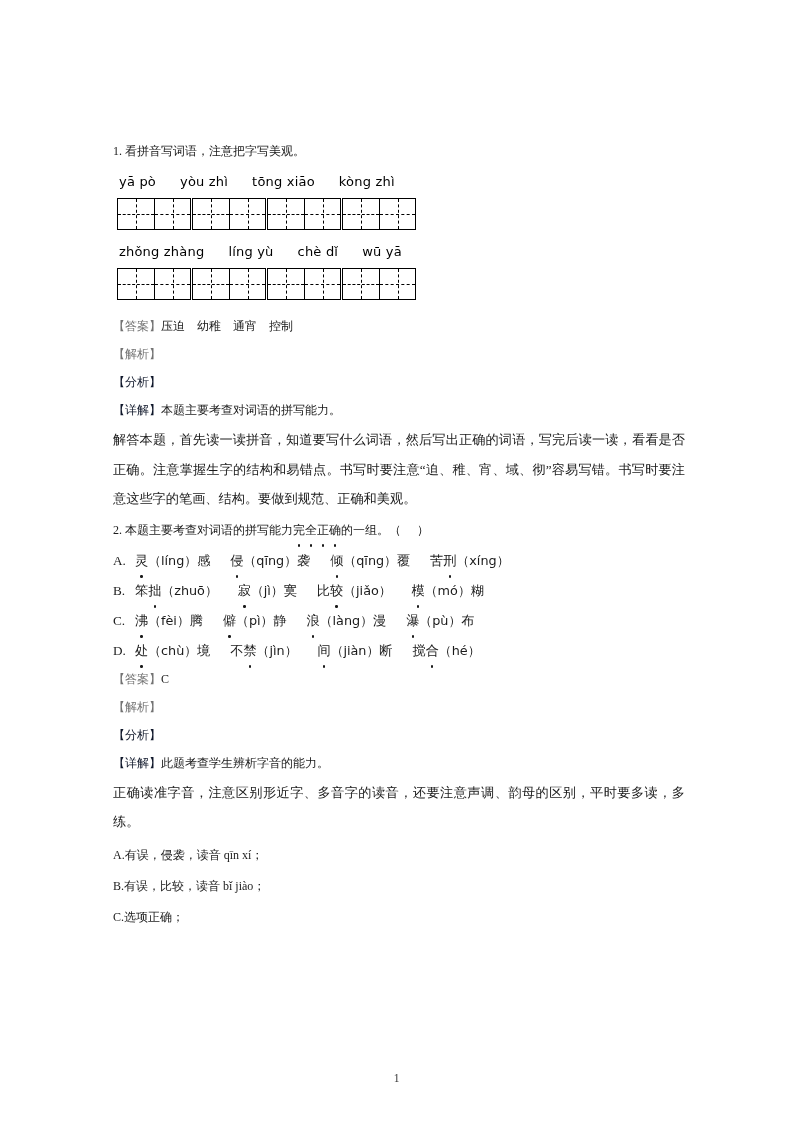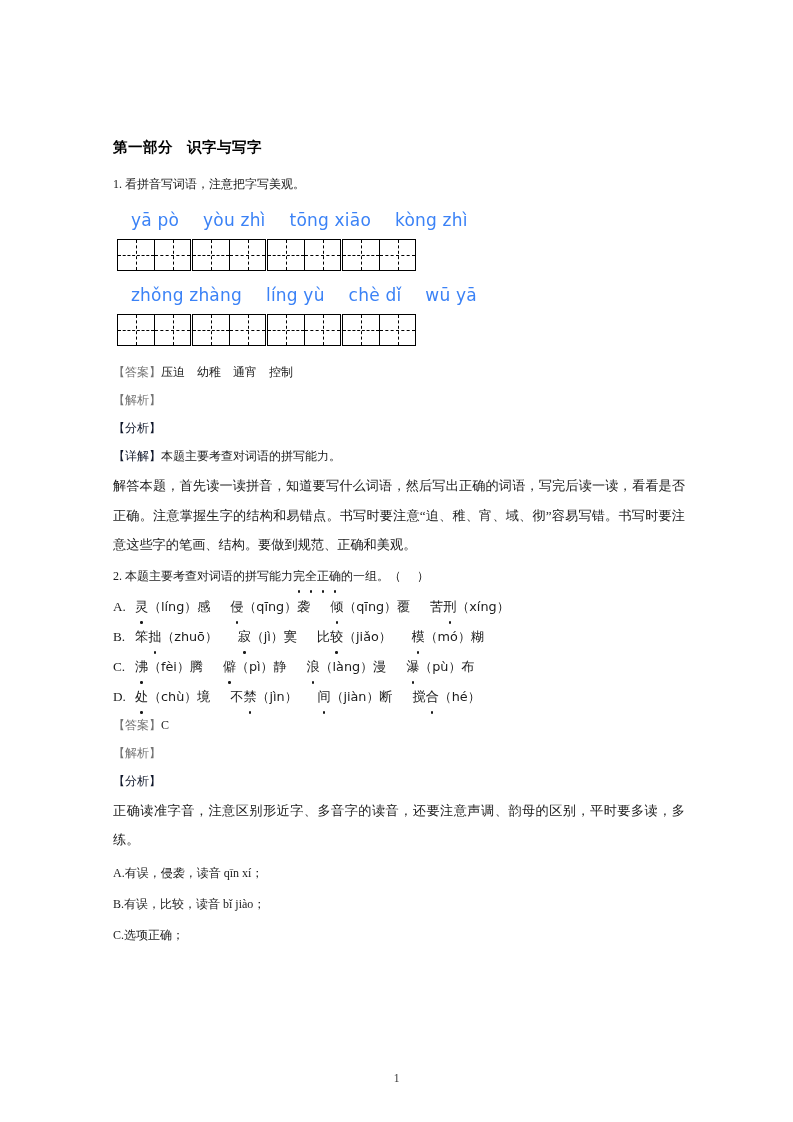--- a/index.html
+++ b/index.html
@@ -67,26 +67,26 @@
     text-align: justify;
     text-justify: inter-ideograph;
     color: #1a1a1a;
   }
 
   .qnum { font-family: "Liberation Serif", serif; }
 
   
   .pinyin-row {
     font-family: "DejaVu Sans", sans-serif;
-    font-size: 17px;
+    font-size: 13px;
     letter-spacing: 0.2px;
-    margin: 12px;
+    margin: 0;
     padding-left: 6px;
     white-space: nowrap;
-    color: #3b82f6;
+    color: #000000;
   }
   .pinyin-row .pi {
     display: inline-block;
   }
   .pinyin-row .sp { display: inline-block; width: 24px; }
 
   
   .grid-row {
     display: flex;
     padding-left: 4px;
@@ -179,23 +179,20 @@
   .sp16 { display:inline-block; width: 16px; }
 </style>
 </head>
 <body>
 
 <div class="page">
 
 
   <div class="content">
 
-    <div class="section-head">
-      <span>第一部分</span><span class="gap"></span><span>识字与写字</span>
-    </div>
 
     <p class="line" style="margin-bottom:9px;">
       <span class="qnum">1.</span>
       <span>看拼音写词语，注意把字写美观。</span>
     </p>
 
     <p class="pinyin-row" style="margin-bottom:9px;">
       <span class="pi">yā pò</span><span class="sp"></span><span class="pi">yòu zhì</span><span class="sp"></span><span class="pi">tōng xiāo</span><span class="sp"></span><span class="pi">kòng zhì</span>
     </p>
 
@@ -271,20 +268,23 @@
 
     <p class="line">
       <span class="marker-blue">【答案】</span><span>C</span>
     </p>
     <p class="line">
       <span class="marker-blue">【解析】</span>
     </p>
     <p class="line">
       <span class="marker-black">【分析】</span>
     </p>
+    <p class="line">
+      <span class="marker-black">【详解】</span><span>此题考查学生辨析字音的能力。</span>
+    </p>
 
     <p class="just" style="margin-bottom:3px;">正确读准字音，注意区别形近字、多音字的读音，还要注意声调、韵母的区别，平时要多读，多练。</p>
 
     <div id="q2-notes">
         <p class="line" style="line-height: 30px;"><span class="olabel">A.</span><span>有误，侵袭，读音 qīn xí；</span></p>
         <p class="line" style="line-height: 30px;"><span class="olabel">B.</span><span>有误，比较，读音 bǐ jiào；</span></p>
         <p class="line" style="line-height: 30px;"><span class="olabel">C.</span><span>选项正确；</span></p>
       </div>
 
   </div>

